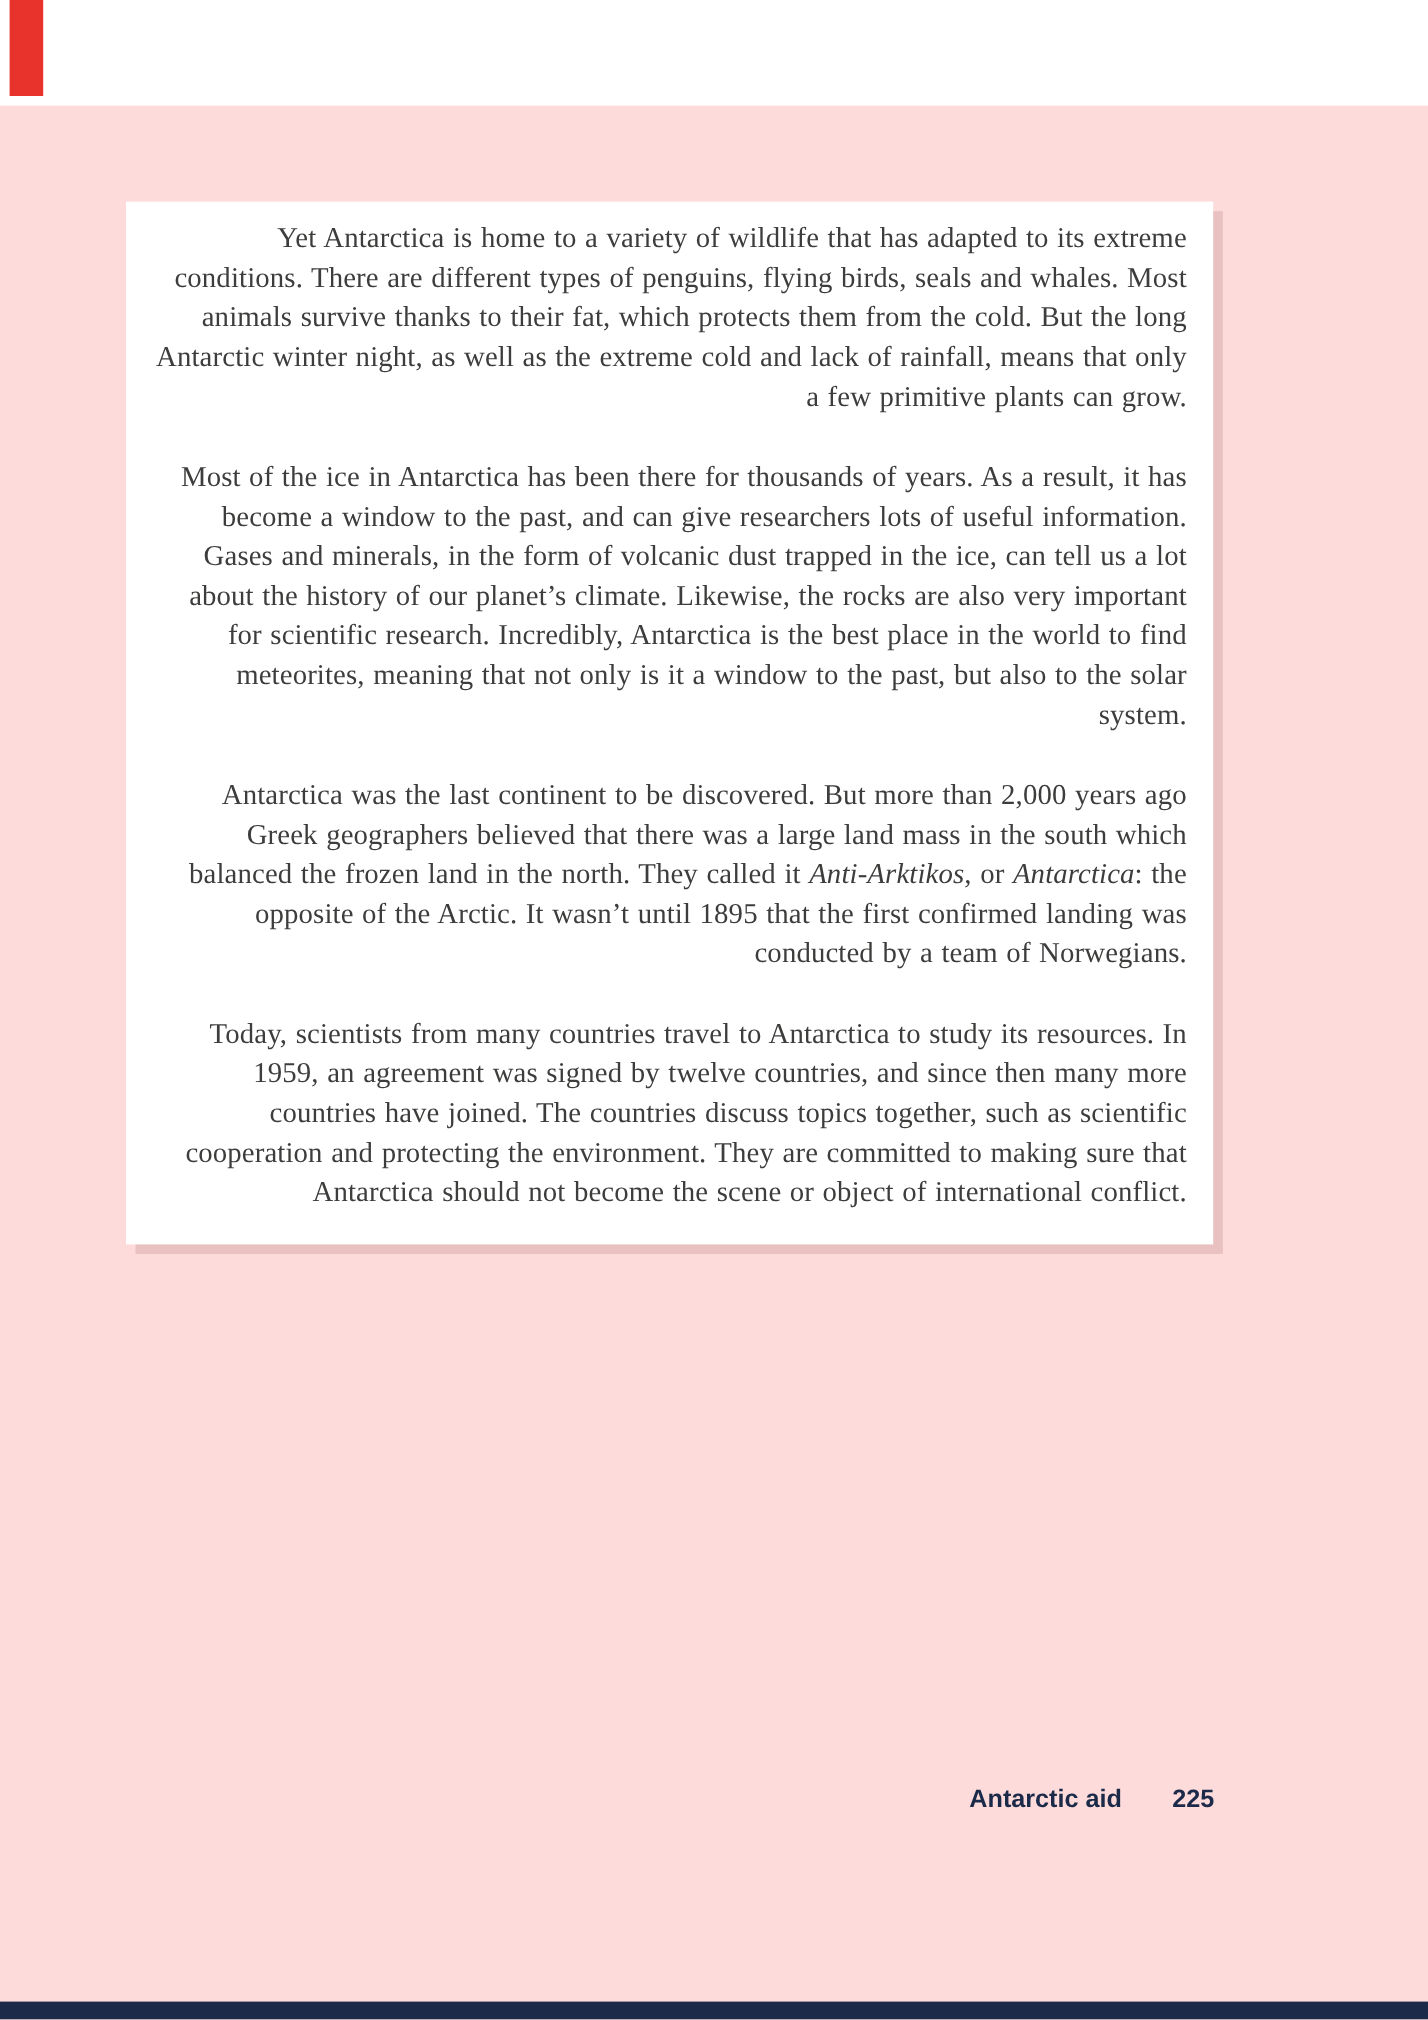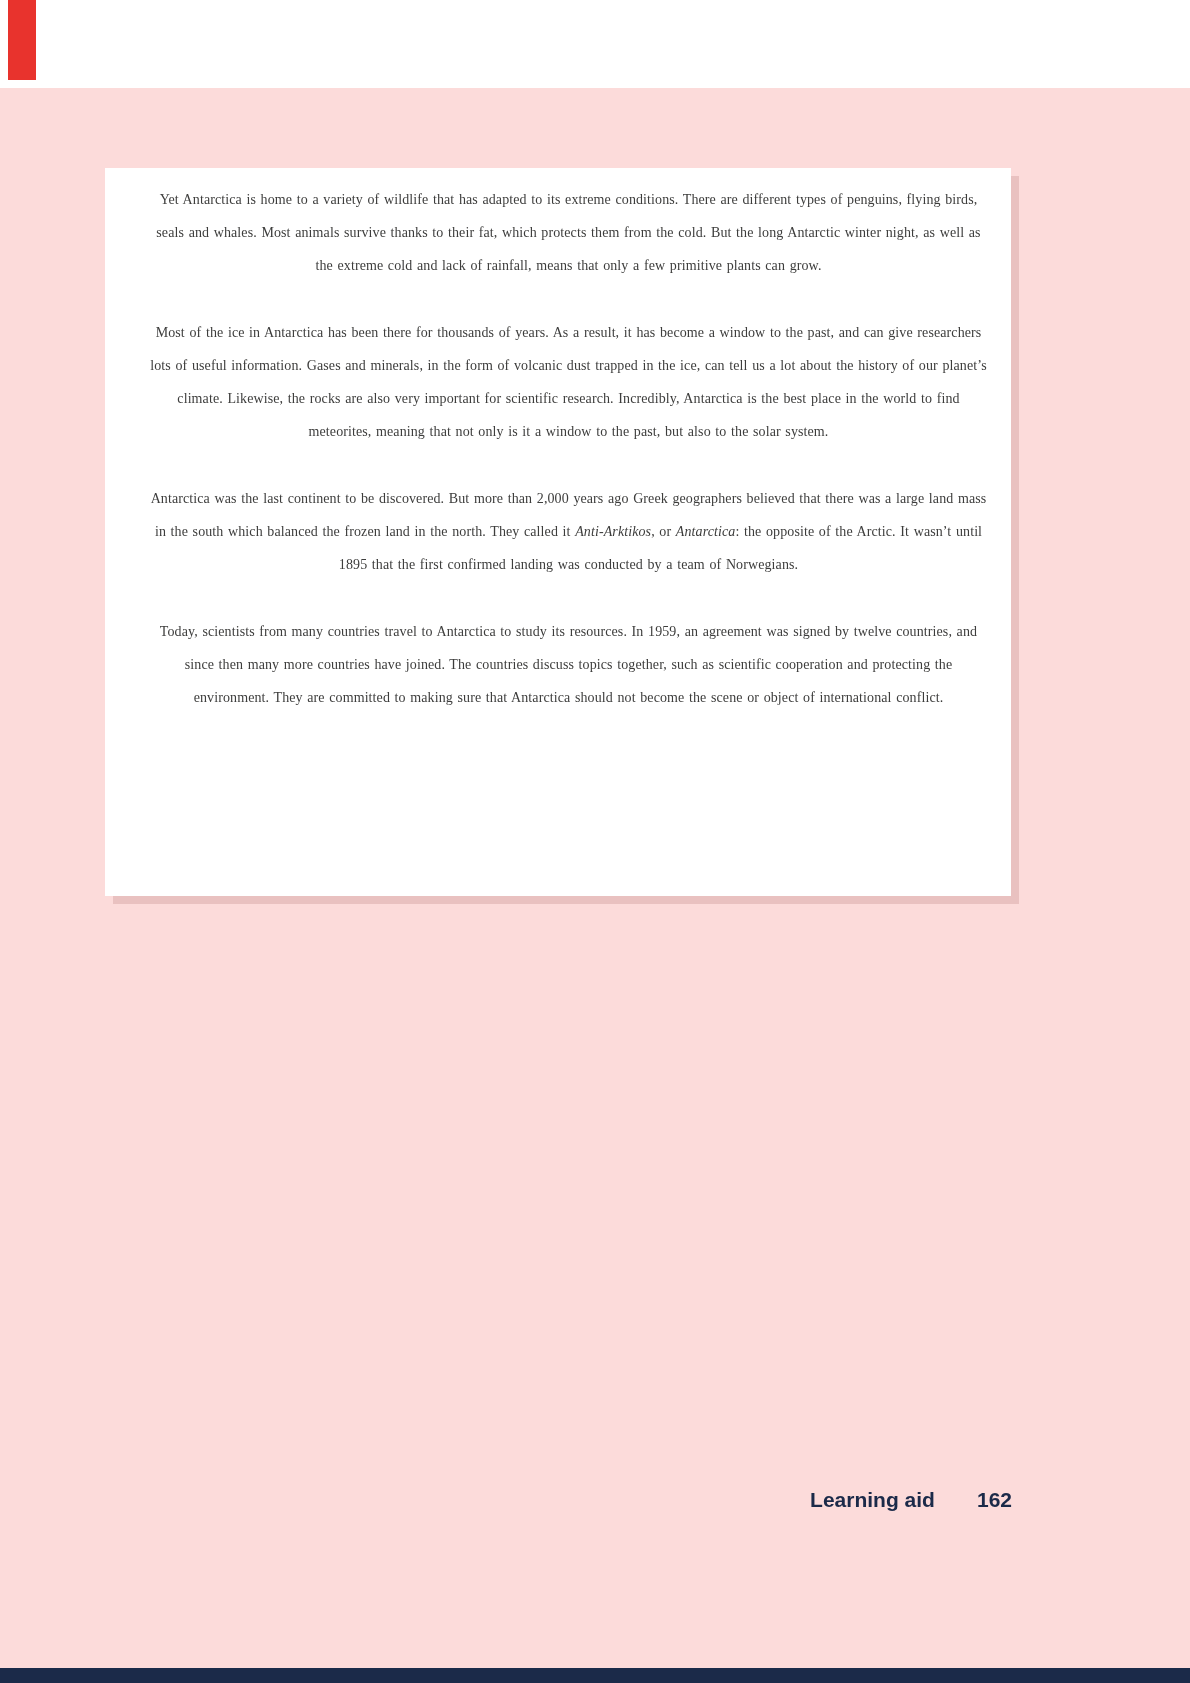--- a/index.html
+++ b/index.html
@@ -41,28 +41,27 @@
     position: absolute;
     left: 105px; top: 80px; 
     width: 906px;
     min-height: 728px;
     background: var(--card-white);
     box-shadow: 8px 8px 0 var(--card-shadow);
     padding: 15px 22px 26px 18px;
   }
   .para {
     font-family: "Liberation Serif", serif;
-    font-size: 14px;
+    font-size: 24px;
     line-height: 33px;
     color: var(--text);
-    text-align: center;
+    text-align: right;
     letter-spacing: 0.1px;
     word-spacing: 1px;
     margin-bottom: 34px;
-    margin-left: 25px;
   }
   .para:last-child { margin-bottom: 0; font-family: Liberation Serif, serif; }
   .italic { font-style: italic; }
   .footer {
     position: absolute;
     top: 1400px; 
     right: 178px;
     display: flex;
     align-items: baseline;
     gap: 42px;
@@ -90,19 +89,19 @@
   <div class="card">
     <div id="paragraphs">
         <p class="para"><span>Yet Antarctica is home to a variety of wildlife that has adapted to its extreme conditions. There are different types of penguins, flying birds, seals and whales. Most animals survive thanks to their fat, which protects them from the cold. But the long Antarctic winter night, as well as the extreme cold and lack of rainfall, means that only a few primitive plants can grow.</span></p>
         <p class="para"><span>Most of the ice in Antarctica has been there for thousands of years. As a result, it has become a window to the past, and can give researchers lots of useful information. Gases and minerals, in the form of volcanic dust trapped in the ice, can tell us a lot about the history of our planet’s climate. Likewise, the rocks are also very important for scientific research. Incredibly, Antarctica is the best place in the world to find meteorites, meaning that not only is it a window to the past, but also to the solar system.</span></p>
         <p class="para"><span>Antarctica was the last continent to be discovered. But more than 2,000 years ago Greek geographers believed that there was a large land mass in the south which balanced the frozen land in the north. They called it </span><span class="italic">Anti-Arktikos</span><span>, or </span><span class="italic">Antarctica</span><span>: the opposite of the Arctic. It wasn’t until 1895 that the first confirmed landing was conducted by a team of Norwegians.</span></p>
         <p class="para"><span>Today, scientists from many countries travel to Antarctica to study its resources. In 1959, an agreement was signed by twelve countries, and since then many more countries have joined. The countries discuss topics together, such as scientific cooperation and protecting the environment. They are committed to making sure that Antarctica should not become the scene or object of international conflict.</span></p>
       </div>
   </div>
 
   <div class="footer">
-    <span>Learning aid</span>
-    <span>162</span>
+    <span>Antarctic aid</span>
+    <span>225</span>
   </div>
 
   <div class="bottom-bar"></div>
 
 </div>
 
 </body></html>

